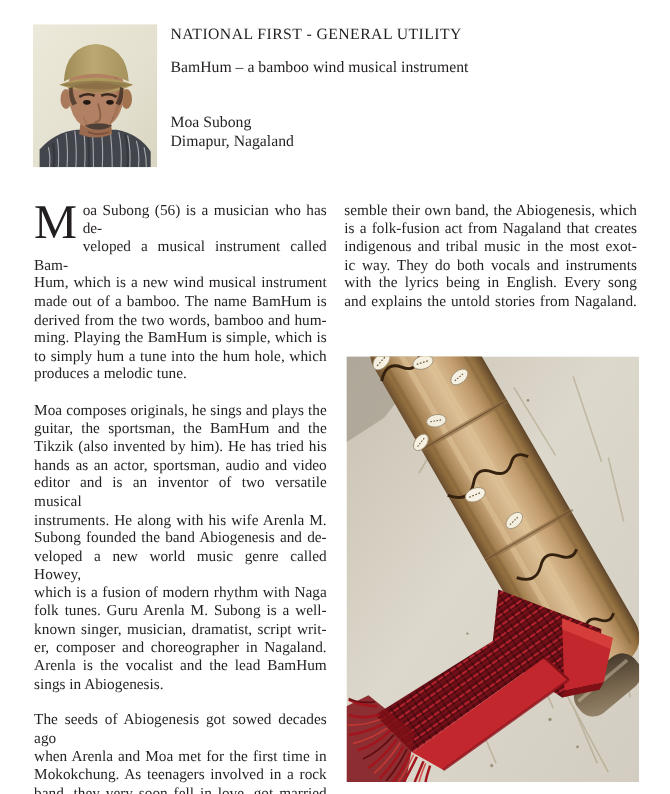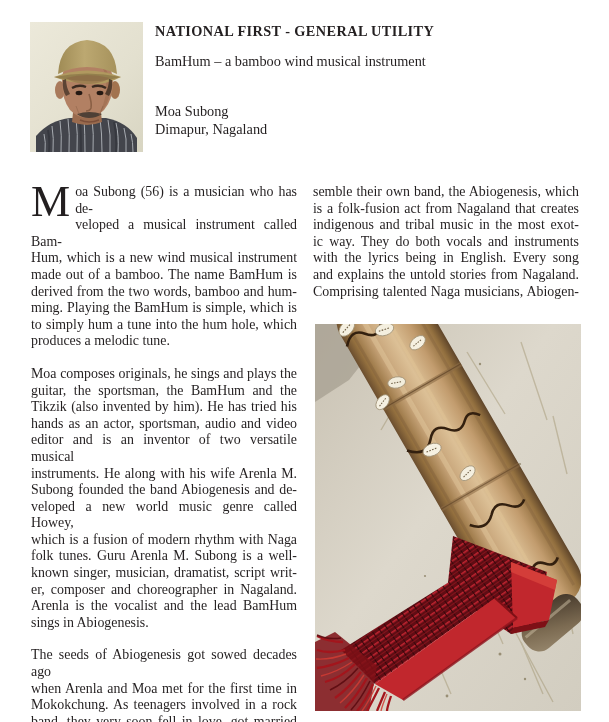--- a/index.html
+++ b/index.html
@@ -5,21 +5,21 @@
   html,body{margin:0;padding:0;}
   body{
     width:609px;height:722px;background:#ffffff;position:relative;
     font-family:"Liberation Serif", serif;color:#231f20;overflow:hidden;
   }
   .abs{position:absolute;}
 
   
   .portrait{left:30px;top:22px;width:113px;height:130px;}
   .headerblock{left:155px;top:20px;width:420px;}
-  .kicker{font-size:14.3px;line-height:18px;letter-spacing:.4px;margin:2px 0 0 0;font-weight:bold;}
+  .kicker{font-size:14.3px;line-height:18px;letter-spacing:.4px;margin:2px 0 0 0;font-weight:normal;}
   .subtitle{font-size:14.3px;line-height:18px;margin:12px 0 0 0;}
   .byline{margin:33px 0 10px 0;font-size:14.3px;line-height:17.5px;}
 
   
   .col{width:266px;font-size:13.9px;line-height:16.6px;}
   .col-left{left:31px;top:184px;}
   .col-right{left:313px;top:184px;}
   .para{margin:0 0 16px 0;}
   .para:last-child{margin-bottom:0;}
   .line{text-align:justify;text-align-last:justify;white-space:normal;font-family:Liberation Serif, serif;}
@@ -149,21 +149,20 @@
 </div>
 
 <div class="abs col col-right">
   <div class="para cont">
       <div class="line">semble their own band, the Abiogenesis, which</div>
       <div class="line">is a folk-fusion act from Nagaland that creates</div>
       <div class="line">indigenous and tribal music in the most exot-</div>
       <div class="line">ic way. They do both vocals and instruments</div>
       <div class="line">with the lyrics being in English. Every song</div>
       <div class="line">and explains the untold stories from Nagaland.</div>
-      <div class="line">Comprising talented Naga musicians, Abiogen-</div>
     </div>
 </div>
 
 <svg class="abs instrument" viewBox="0 0 266 387" xmlns="http://www.w3.org/2000/svg" aria-hidden="true">
   <defs>
     <linearGradient id="marble" x1="0" y1="0" x2="1" y2="1">
       <stop offset="0" stop-color="#c9c2b3"></stop>
       <stop offset="0.45" stop-color="#ddd8cc"></stop>
       <stop offset="1" stop-color="#d2cdc0"></stop>
     </linearGradient>

